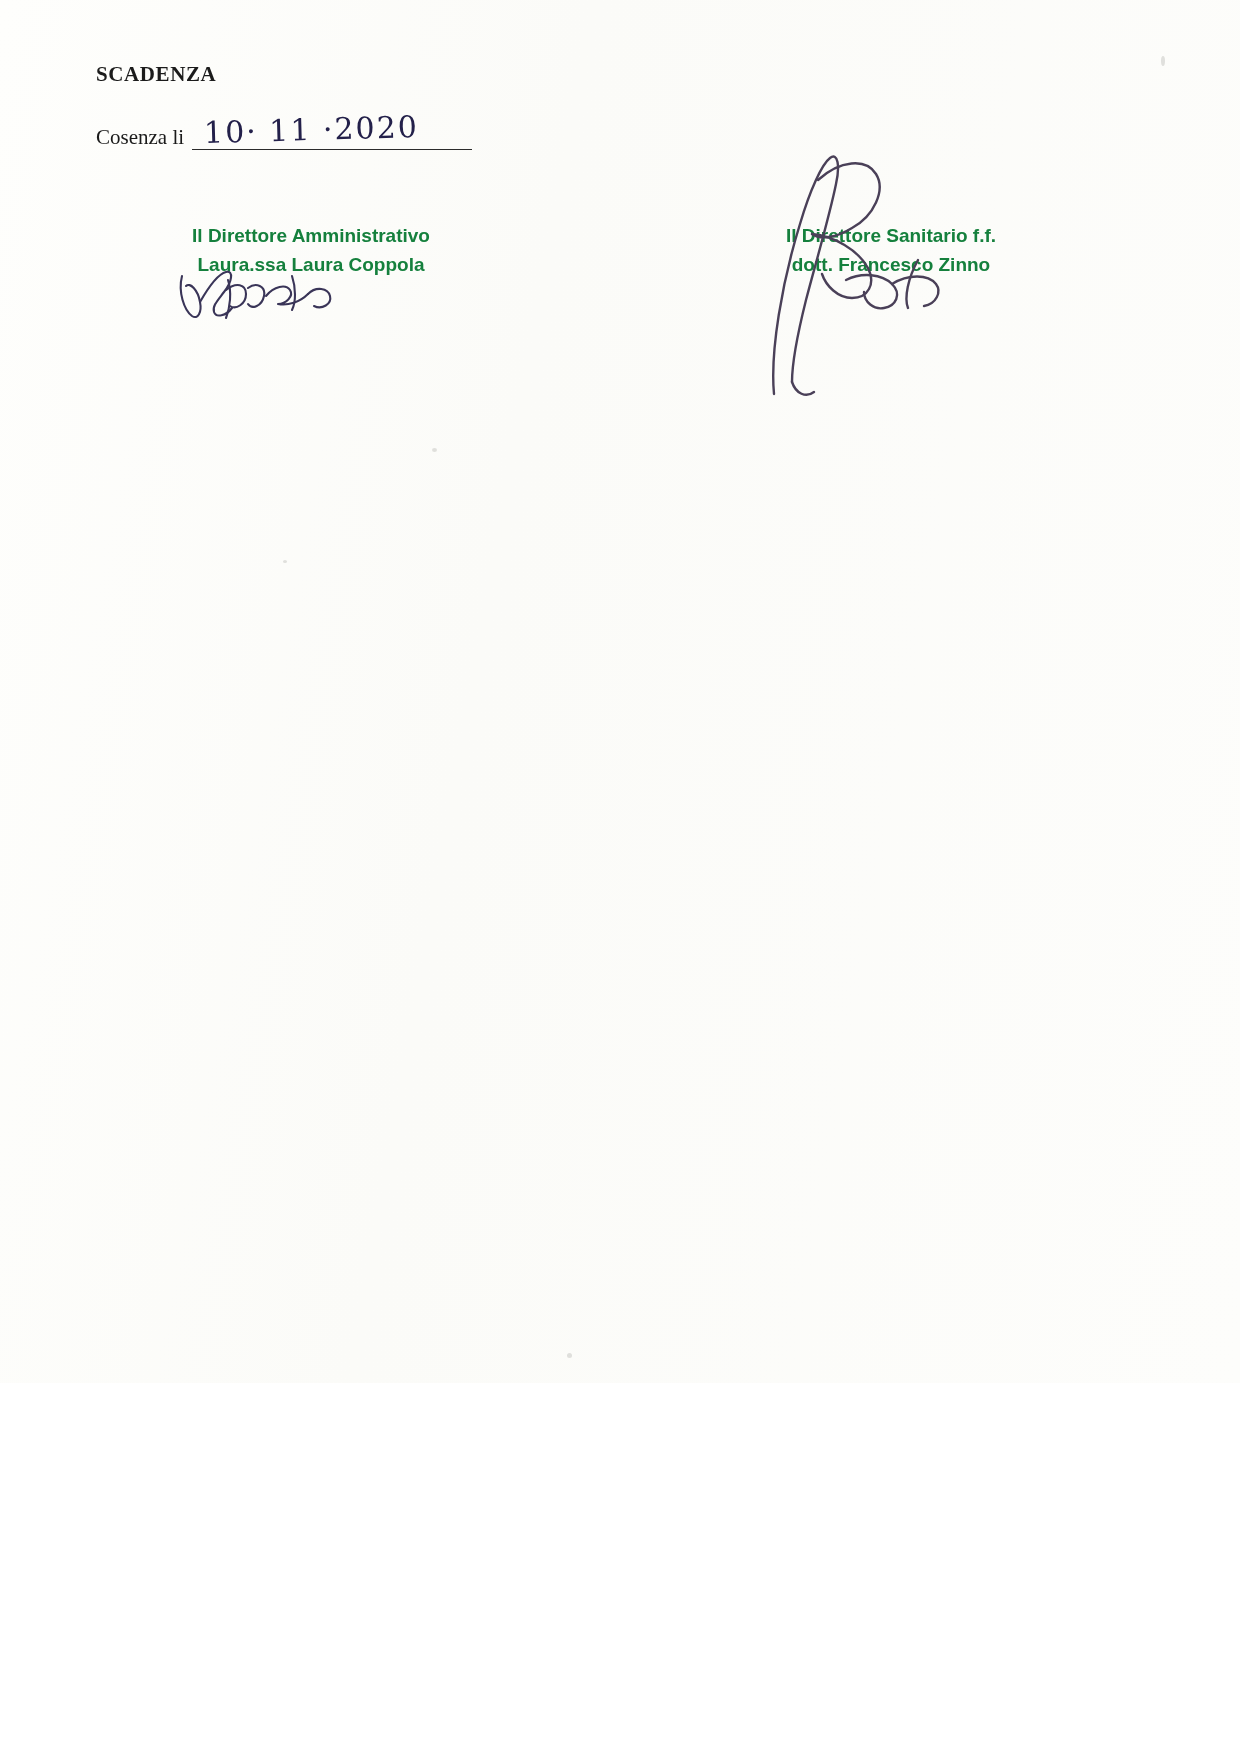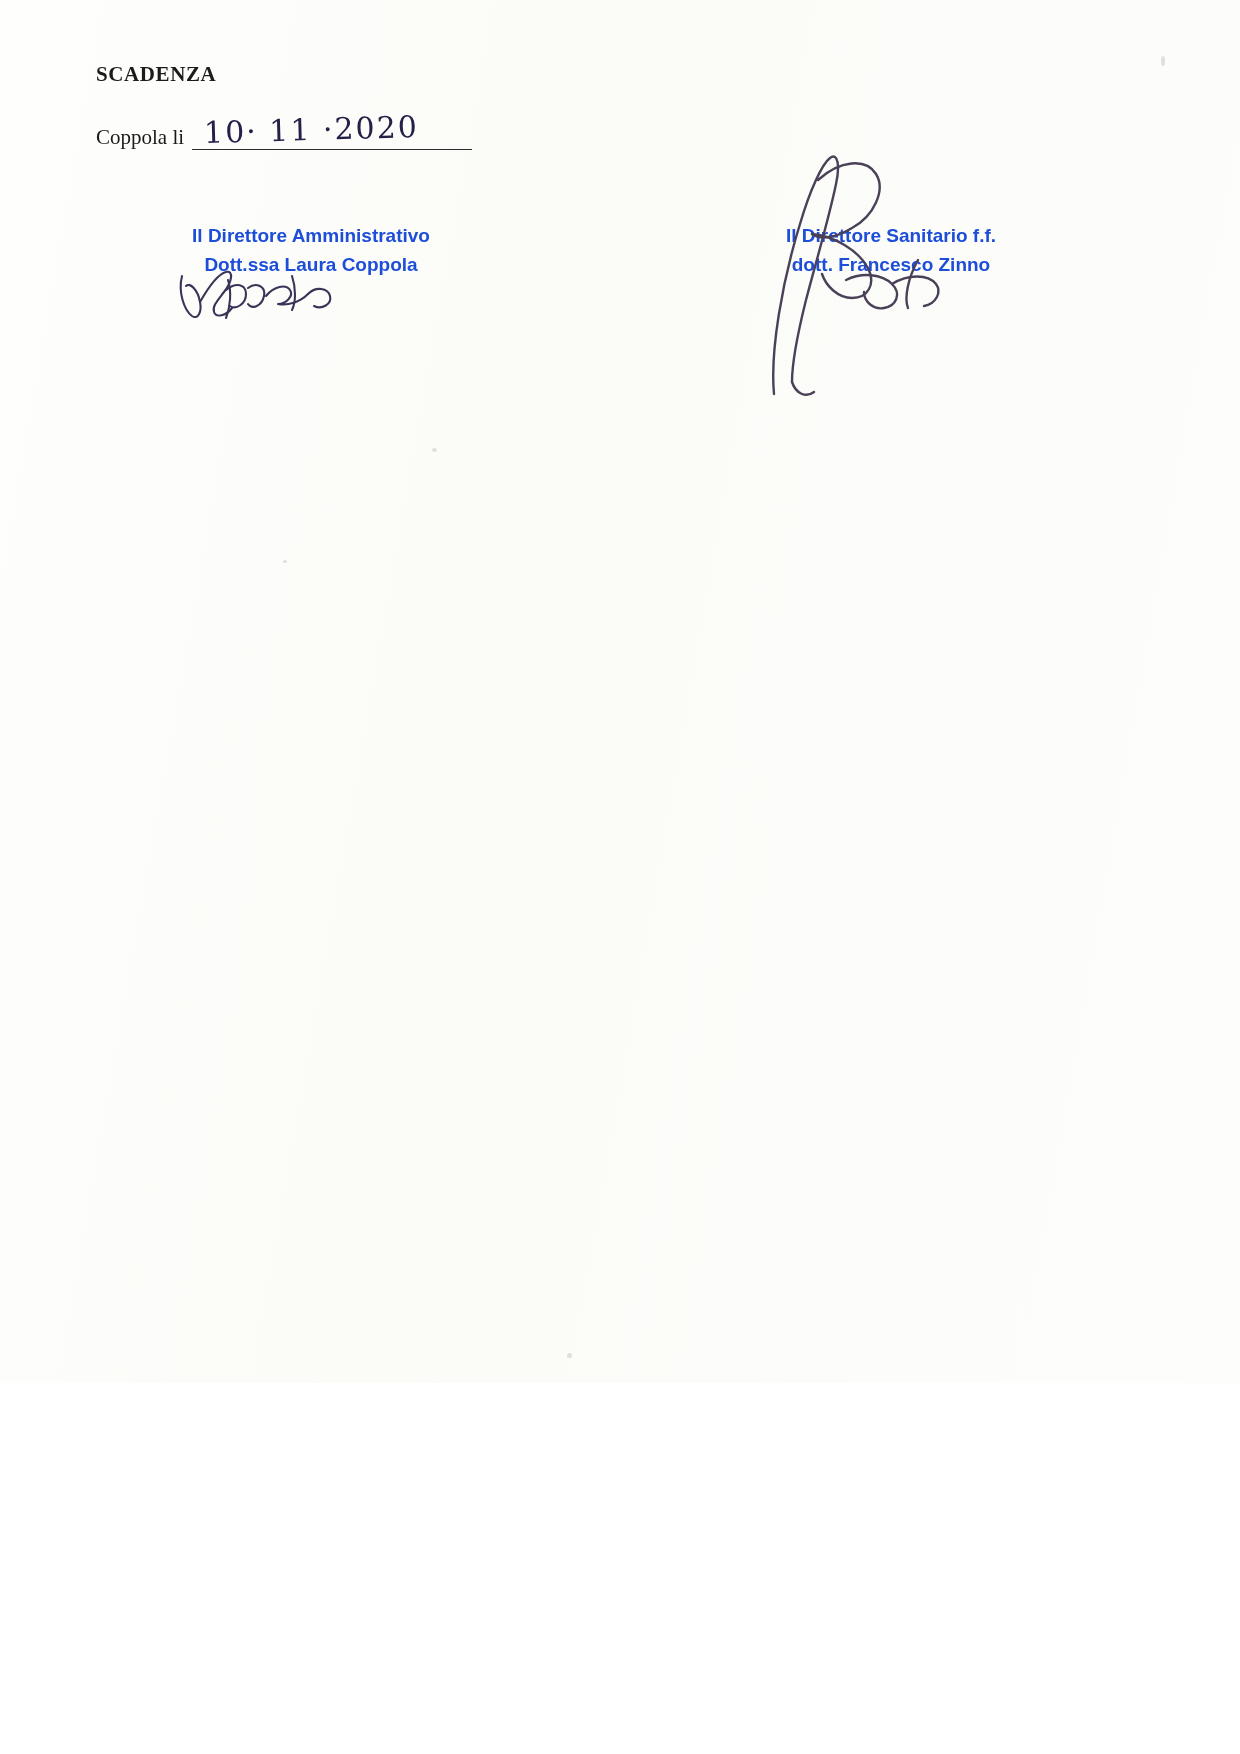--- a/index.html
+++ b/index.html
@@ -79,21 +79,21 @@
     margin-top: 72px;
     height: 230px;
   }
   .sig-col {
     position: absolute;
     text-align: center;
     font-family: "Liberation Sans", sans-serif;
     font-weight: bold;
     font-size: 19px;
     line-height: 1.5;
-    color: #1d4ed8;
+    color: #15803d;
   }
   .sig-left { left: 50px; width: 330px; }
   .sig-right { left: 630px; width: 330px; }
   .sig-name { display: block; }
   .sig-ink-left {
     position: absolute;
     left: 78px;
     top: 36px;
     width: 180px;
     height: 70px;
@@ -119,31 +119,31 @@
 
 <div class="page">
   <div class="paper-tint"></div>
 
   <div class="content">
 
     <div class="heading">SCADENZA</div>
 
 
     <div class="date-line">
-      <span class="date-label">Coppola li</span>
+      <span class="date-label">Cosenza li</span>
       <span class="date-field">
         <span class="handwritten-date">10· 11 ·2020</span>
       </span>
     </div>
 
     <div class="signature-block">
 
       <div class="sig-col sig-left">
         <span class="sig-name">Il Direttore Amministrativo</span>
-        <span class="sig-name">Dott.ssa Laura Coppola</span>
+        <span class="sig-name">Laura.ssa Laura Coppola</span>
       </div>
 
       <svg class="sig-ink-left" viewBox="0 0 180 70">
         <g fill="none" stroke="#3a3558" stroke-width="2.1" stroke-linecap="round" stroke-linejoin="round">
           <path d="M8 18 C4 34, 10 52, 18 58 C24 62, 28 54, 26 44 C24 32, 16 24, 12 28"></path>
           <path d="M26 44 C34 30, 44 16, 52 14 C60 12, 58 24, 50 34 C44 42, 38 48, 40 54 C42 60, 52 58, 58 50"></path>
           <path d="M54 22 C58 34, 56 50, 52 60"></path>
           <path d="M52 32 C62 24, 72 26, 72 36 C72 46, 62 52, 56 48"></path>
           <path d="M74 30 C82 24, 92 28, 90 38 C88 48, 78 52, 74 46"></path>
           <path d="M92 38 C100 28, 112 26, 116 32 C120 38, 112 46, 104 46 C114 48, 126 44, 134 36"></path>

